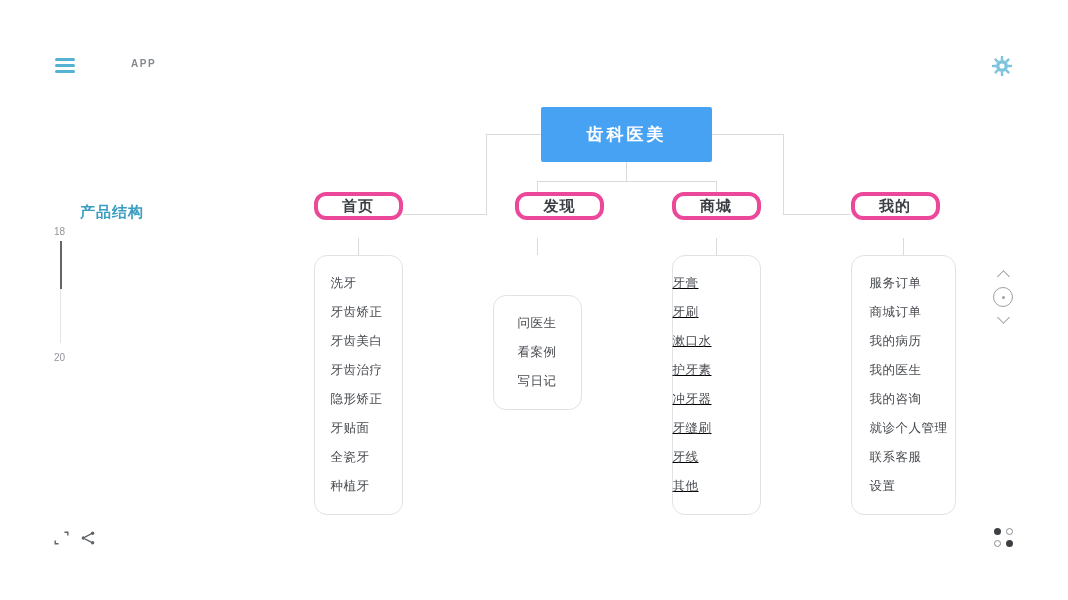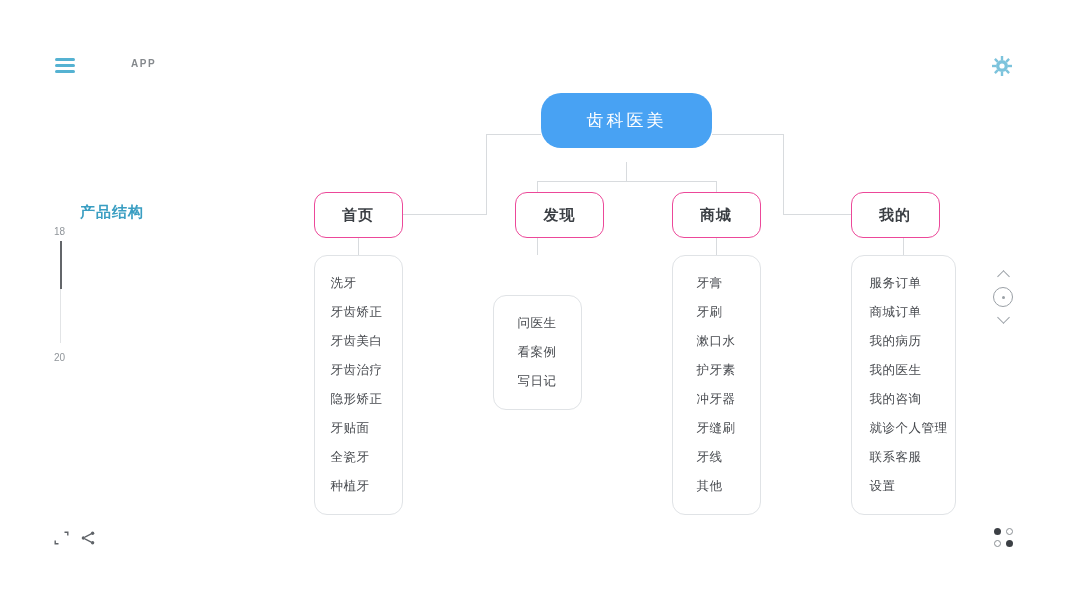--- a/index.html
+++ b/index.html
@@ -19,24 +19,24 @@
   .panel-desc{position:absolute;left:80px;top:209px;width:180px;font-size:11px;line-height:17px;
               color:#9ca1a6;text-align:justify;}
   .page-num{position:absolute;font-size:10px;color:#90959a;}
   .pn-cur{left:54px;top:226px;}
   .pn-tot{left:54px;top:352px;}
   .pager-track{position:absolute;left:60px;top:241px;width:1px;height:102px;background:#e2e4e6;}
   .pager-thumb{position:absolute;left:-0.5px;top:0;width:2px;height:48px;background:#63666a;cursor:pointer;}
 
   
   .line{position:absolute;background:#d8dbde;}
-  .root-node{position:absolute;left:541px;top:93px;width:171px;height:55px;background:#48a2f3;
-             border-radius:20px;color:#fff;font-size:17px;font-weight:400;letter-spacing:3px;
+  .root-node{position:absolute;left:541px;top:107px;width:171px;height:55px;background:#48a2f3;
+             border-radius:2px;color:#fff;font-size:17px;font-weight:700;letter-spacing:3px;
              display:flex;align-items:center;justify-content:center;}
-  .branch-node{position:absolute;top:192px;height:46px;background:#fff;border:1px solid #ec4899;
+  .branch-node{position:absolute;top:192px;height:28px;background:#fff;border:4px solid #ec4899;
                border-radius:12px;box-sizing:border-box;color:#3b3f44;font-size:15px;font-weight:600;
                letter-spacing:1px;display:flex;align-items:center;justify-content:center;}
   .branch-list{position:absolute;top:255px;background:#fff;border:1px solid #e0e3e6;border-radius:13px;
                box-sizing:border-box;padding-top:13px;padding-bottom:13px;}
   .list-item{height:29px;line-height:29px;font-size:12.5px;color:#46494e;letter-spacing:0.5px;
              white-space:nowrap;}
 
   
   .navctl{position:absolute;left:993px;top:272px;width:20px;display:flex;flex-direction:column;
           align-items:center;}
@@ -117,21 +117,21 @@
       </div>
       <div class="line" style="left: 358px; top: 238px; width: 1px; height: 17px;"></div>
       <div class="branch-node" style="left: 515px; width: 89px;">发现</div>
       <div class="branch-list" style="left: 492.5px; width: 89px; padding-left: 24px; margin-top: 40px;">
         <div class="list-item">问医生</div>
         <div class="list-item">看案例</div>
         <div class="list-item">写日记</div>
       </div>
       <div class="line" style="left: 537px; top: 238px; width: 1px; height: 17px;"></div>
       <div class="branch-node" style="left: 671.5px; width: 89px;">商城</div>
-      <div class="branch-list" style="left: 671.5px; width: 89px; padding-left: 24px;">
+      <div class="branch-list" style="left: 671.5px; width: 89px;  text-decoration: underline;">
         <div class="list-item">牙膏</div>
         <div class="list-item">牙刷</div>
         <div class="list-item">漱口水</div>
         <div class="list-item">护牙素</div>
         <div class="list-item">冲牙器</div>
         <div class="list-item">牙缝刷</div>
         <div class="list-item">牙线</div>
         <div class="list-item">其他</div>
       </div>
       <div class="line" style="left: 716px; top: 238px; width: 1px; height: 17px;"></div>

